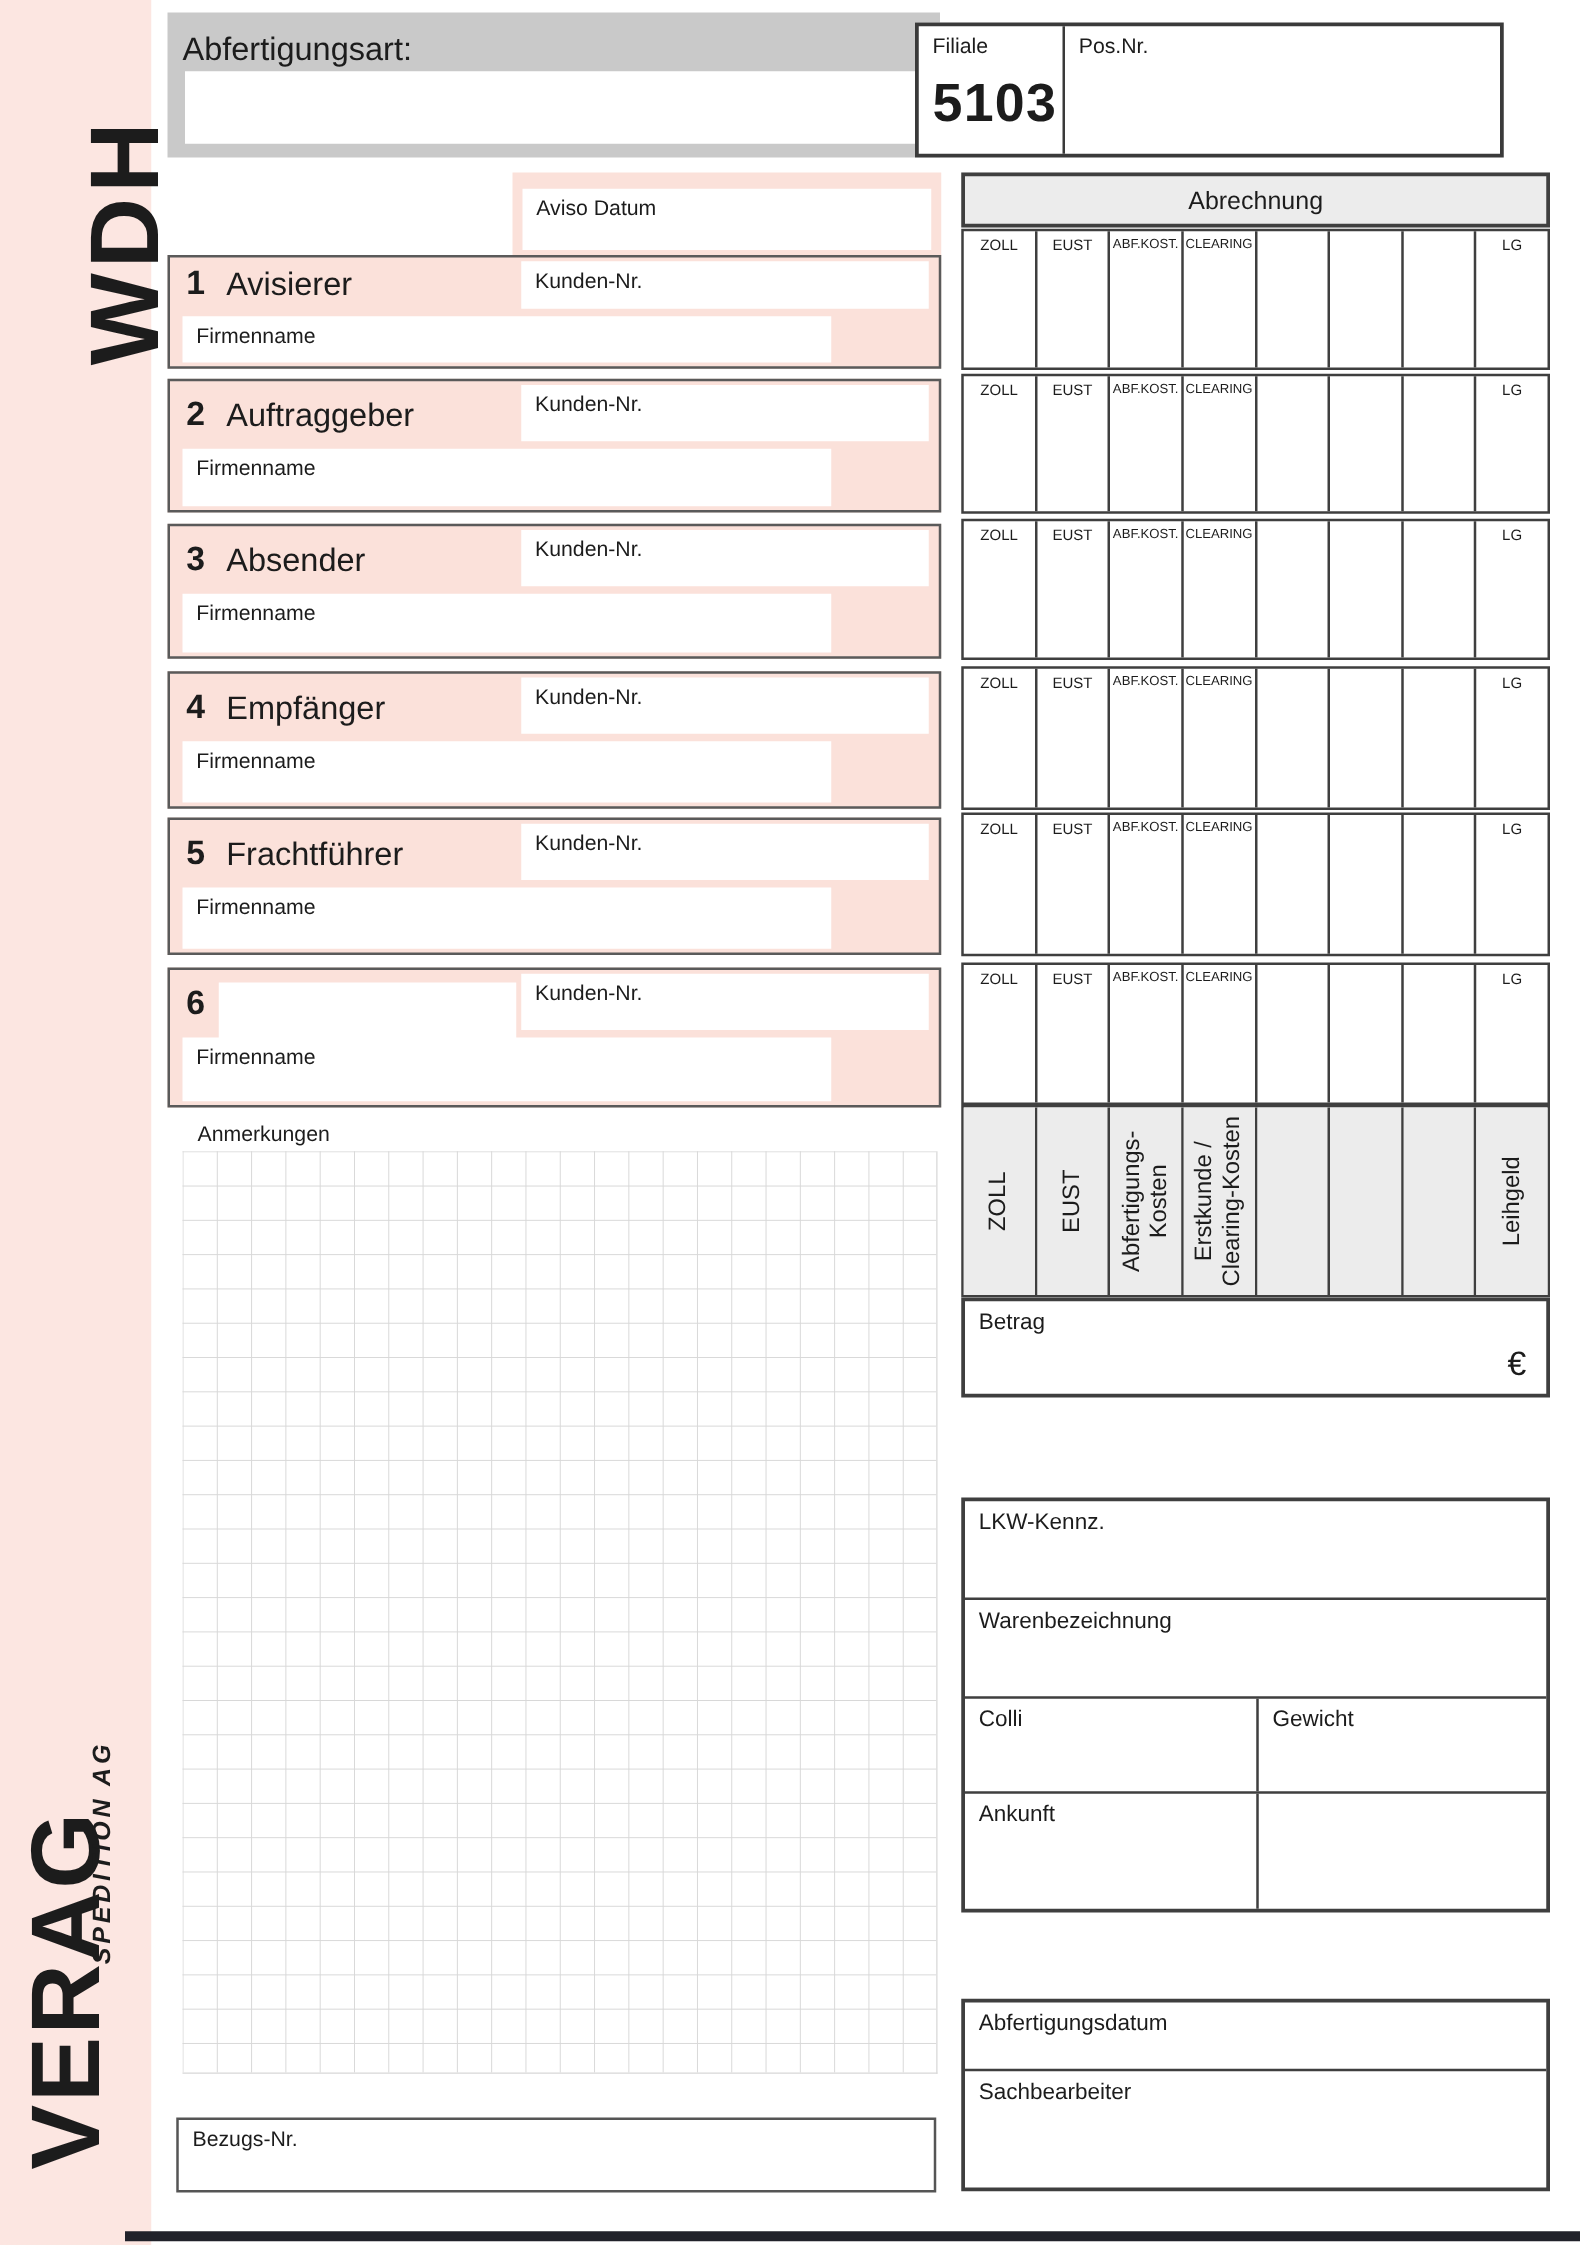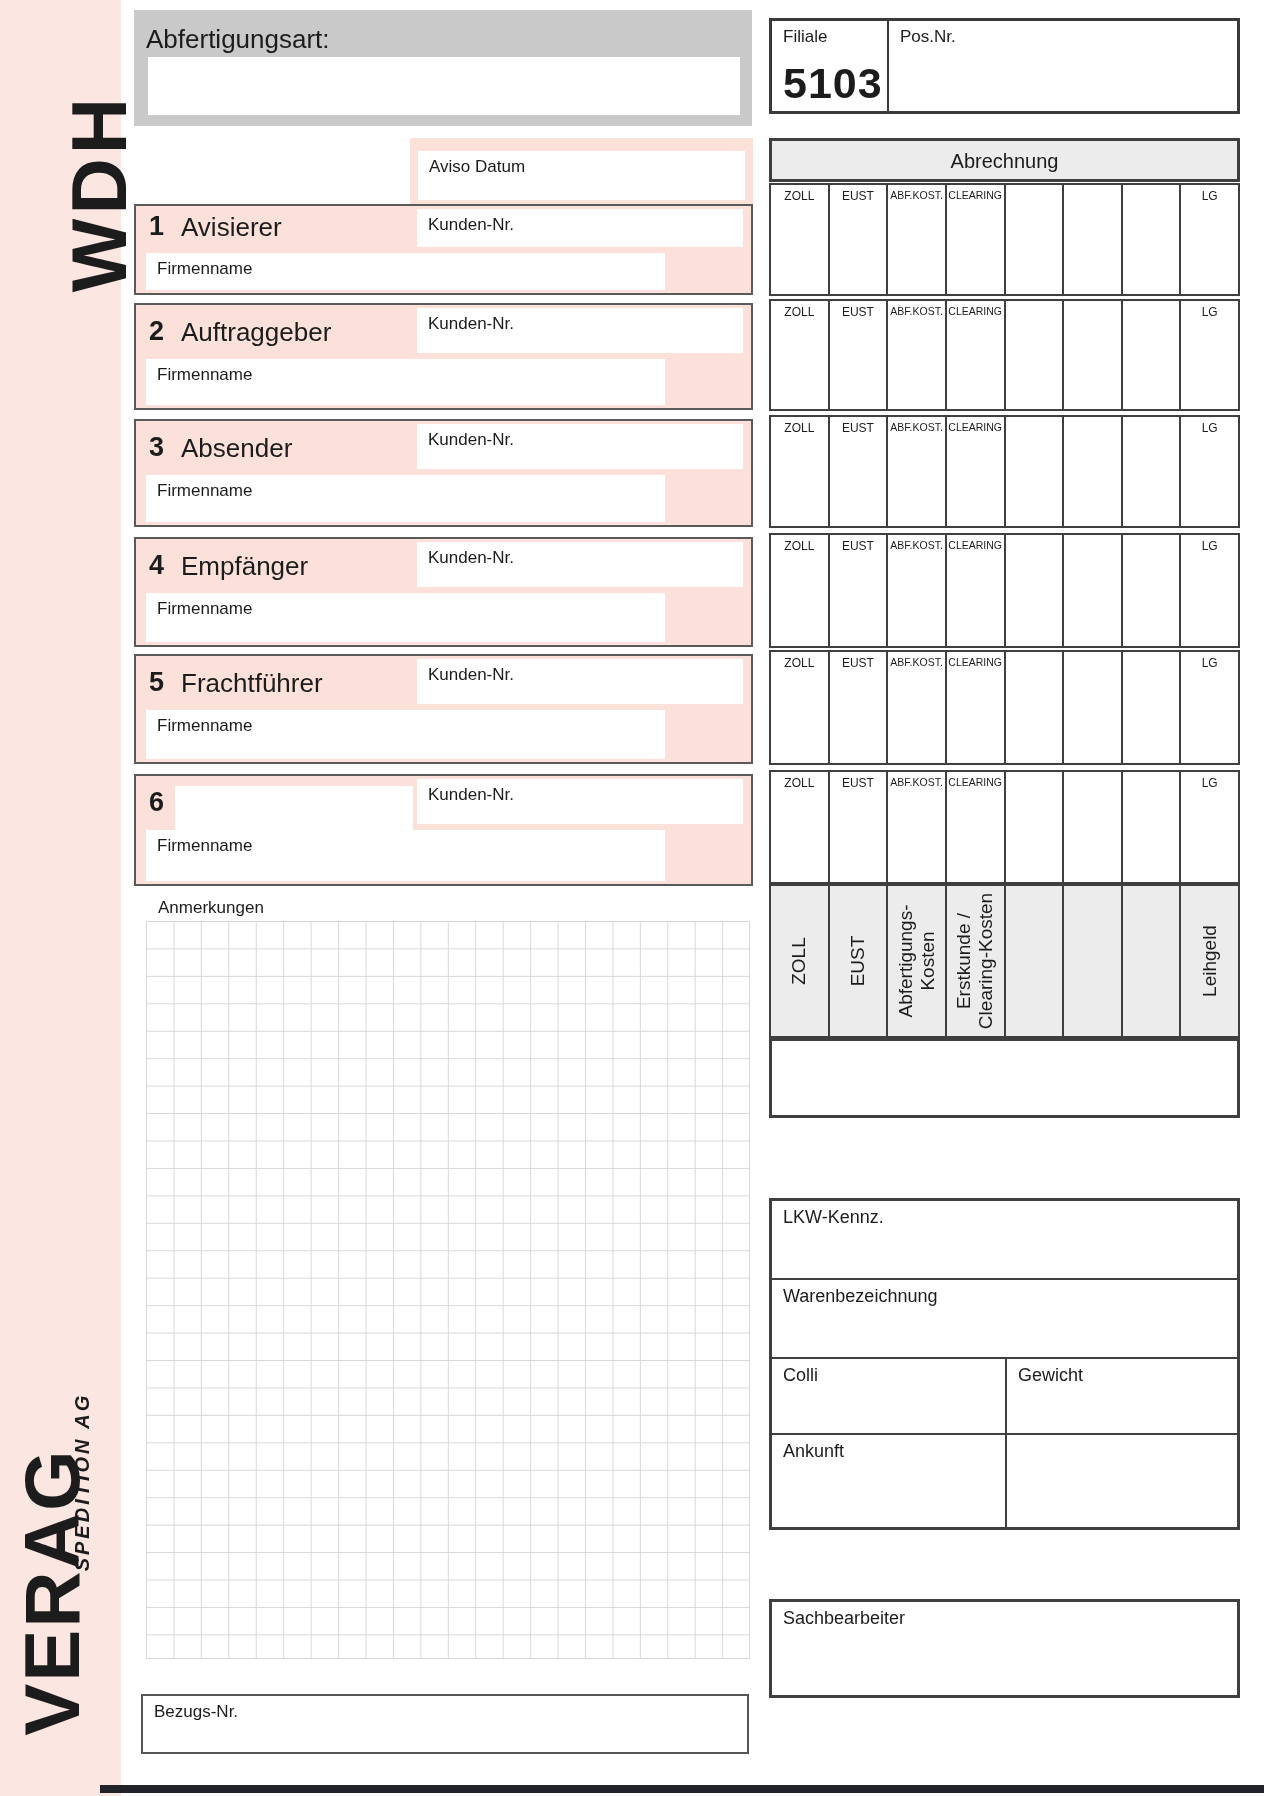--- a/index.html
+++ b/index.html
@@ -18,21 +18,21 @@
   .wdh   { width:280px; height:80px; left:-41px; top:153px;  font-size:78px; font-weight:bold; letter-spacing:4px; line-height:80px;}
   .verag { width:352px; height:80px; left:-124px; top:1552px; font-size:78px; font-weight:bold; letter-spacing:2px; line-height:80px;}
   .verag-sub { width:212px; height:24px; left:-24px; top:1470px; font-size:20px; font-weight:bold; font-style:italic; letter-spacing:3px; line-height:24px;}
 
   
   .graybox { left:134px; top:10px; width:618px; height:116px; background:var(--gray-box,#c9c9c9); }
   .graybox-label { position:absolute; left:12px; top:14px; font-size:26px; }
   .graybox-input { position:absolute; left:14px; top:47px; width:592px; height:58px; background:#fff; }
 
   
-  .filiale-box { left:769px; top:18px; width:471px; height:96px; border:3px solid #3a3a3a; background:#fff; display:flex; }
+  .filiale-box { left:732px; top:18px; width:471px; height:108px; border:3px solid #3a3a3a; background:#fff; display:flex; }
   .filiale-cell { width:117px; border-right:2px solid #3a3a3a; position:relative; }
   .posnr-cell { flex:1; position:relative; }
   .small-label { position:absolute; left:11px; top:6px; font-size:17px; }
   .filiale-number { position:absolute; left:11px; top:38px; font-size:43px; font-weight:bold; letter-spacing:1px; }
 
   
   .aviso { left:410px; top:138px; width:343px; height:67px; background:var(--pink,#fbe1da); }
   .aviso-inner { position:absolute; left:8px; top:13px; right:8px; bottom:5px; background:#fff; }
   .field-label { position:absolute; left:11px; top:6px; font-size:17px; }
 
@@ -377,20 +377,24 @@
     </div>
   <div class="acell">
       <span class="rlab"></span>
     </div>
   <div class="acell">
       <span class="rlab">Leihgeld</span>
     </div>
 </div>
 
 <div class="abs beleg-row">
+  <div class="betrag-cell">
+    <div class="cell-label">Betrag</div>
+    <div class="euro">€</div>
+  </div>
 </div>
 
 <div class="abs lkw-block">
   <div class="lkw-row" style="height:79px">
     <div class="cell-label">LKW-Kennz.</div>
   </div>
   <div class="lkw-row" style="height:79px">
     <div class="cell-label">Warenbezeichnung</div>
   </div>
   <div class="lkw-row split" style="height:76px">
@@ -402,20 +406,23 @@
     </div>
   </div>
   <div class="lkw-row split" style="height:92px">
     <div class="lft">
       <div class="cell-label">Ankunft</div>
     </div>
   </div>
 </div>
 
 <div class="abs proc-block">
+  <div class="lkw-row" style="height:55px">
+    <div class="cell-label">Abfertigungsdatum</div>
+  </div>
   <div class="lkw-row" style="height:93px">
     <div class="cell-label">Sachbearbeiter</div>
   </div>
 </div>
 
 <div class="abs anm-label">Anmerkungen</div>
 <div class="abs grid"></div>
 
 <div class="bezug-box">
   <div class="field-label">Bezugs-Nr.</div>

